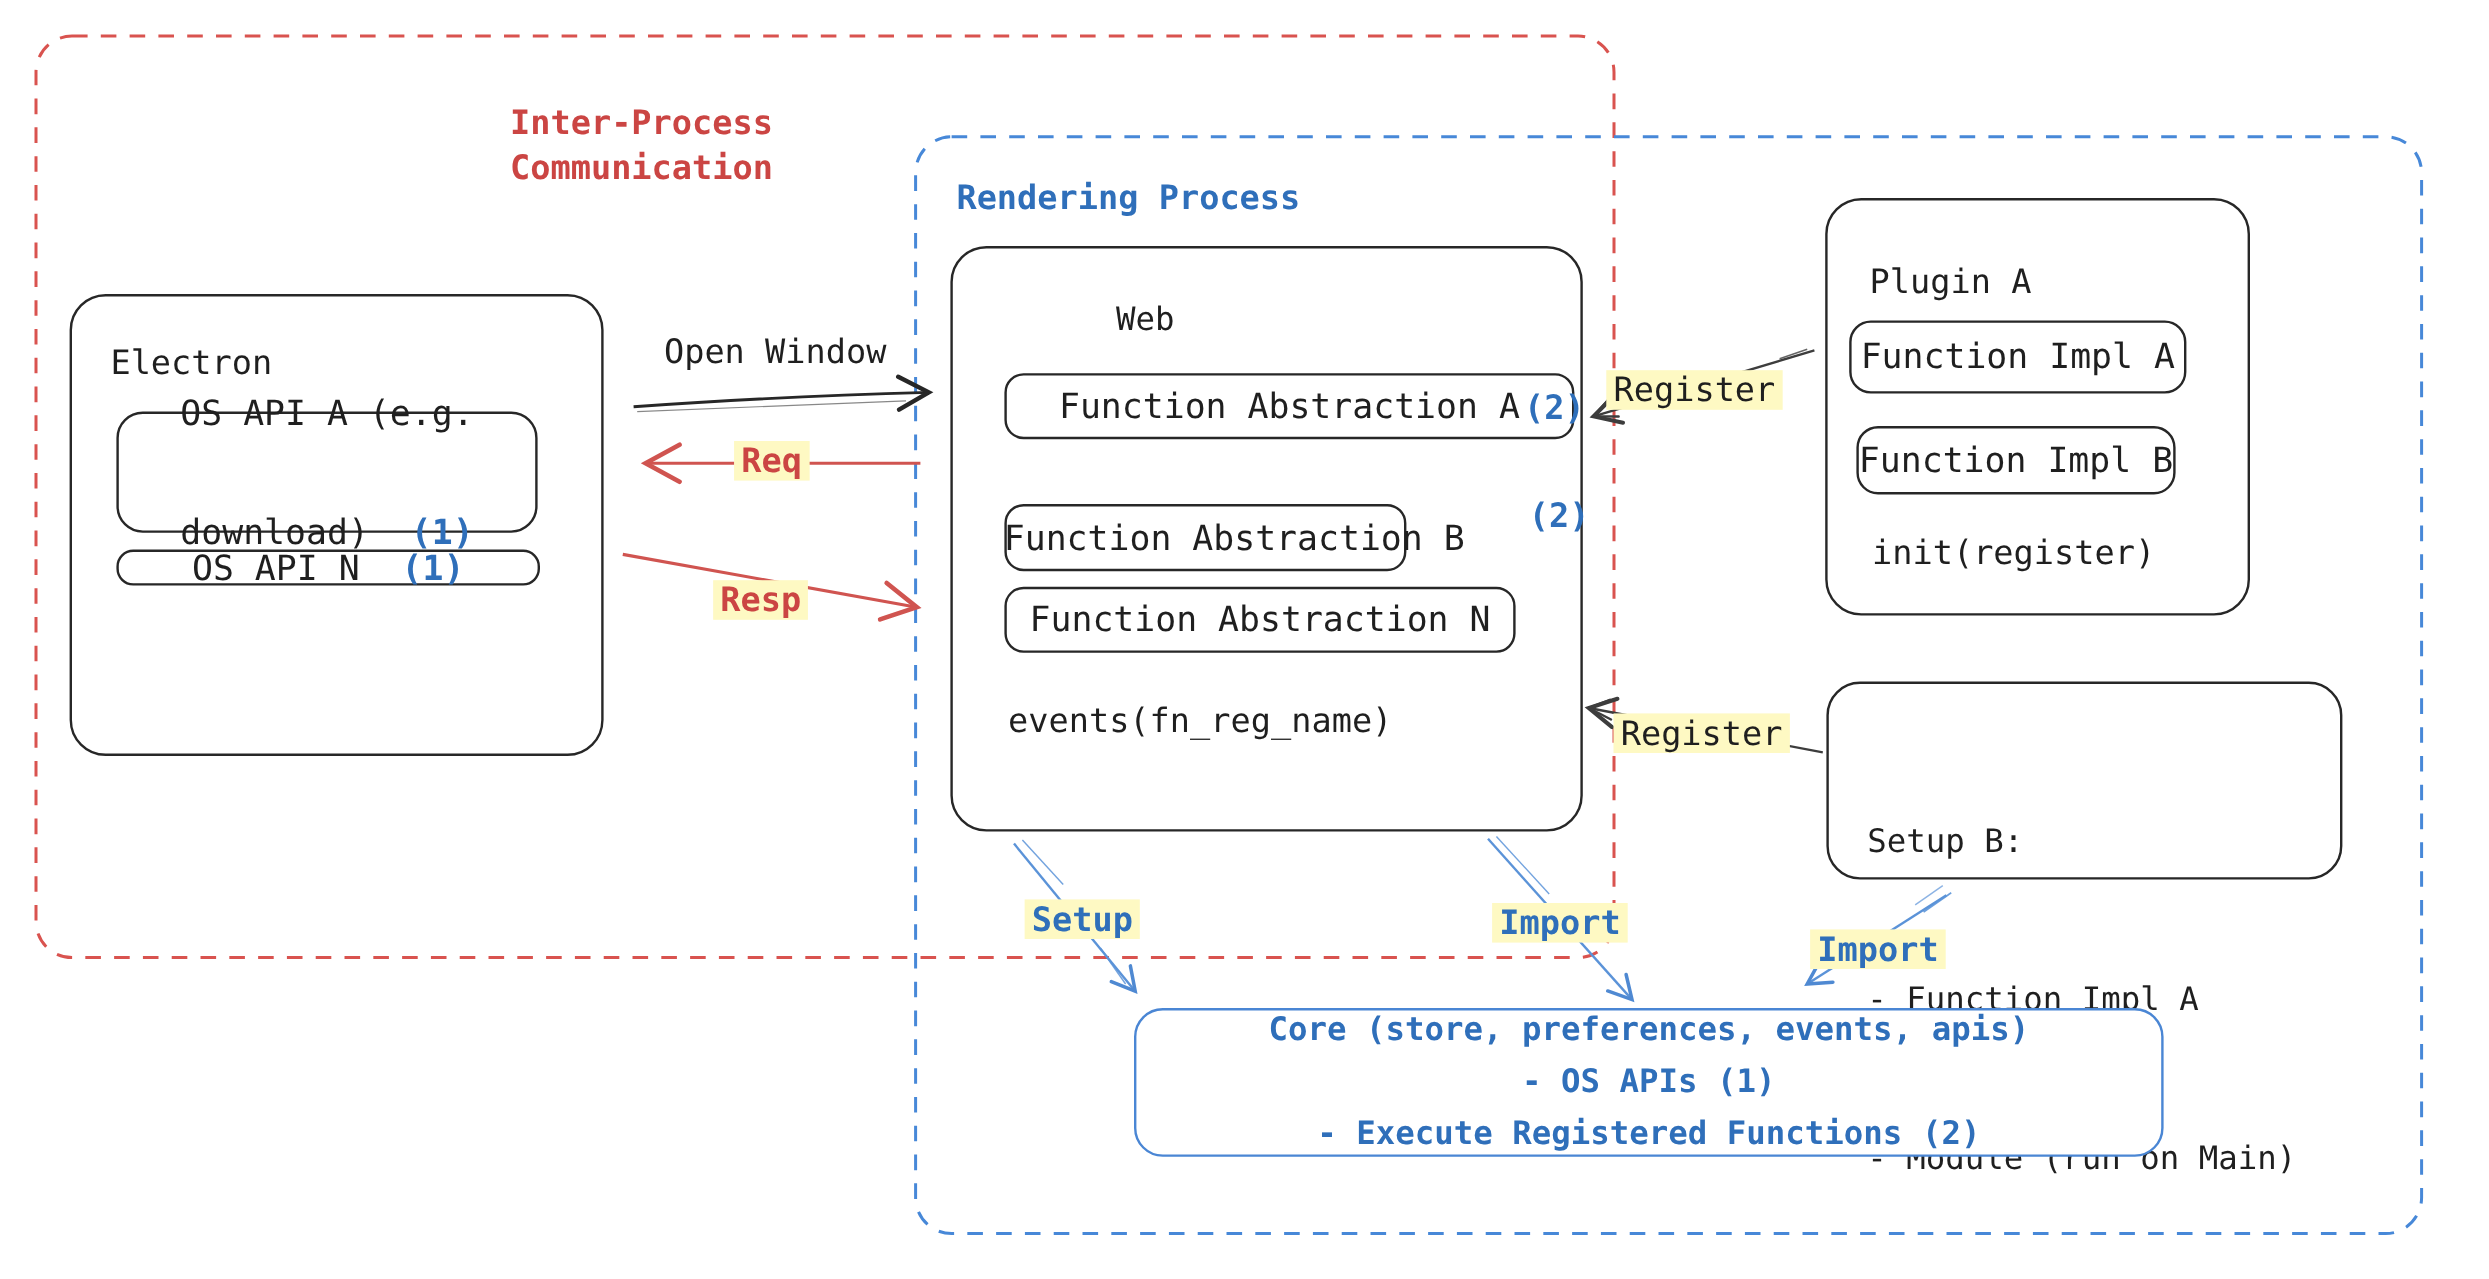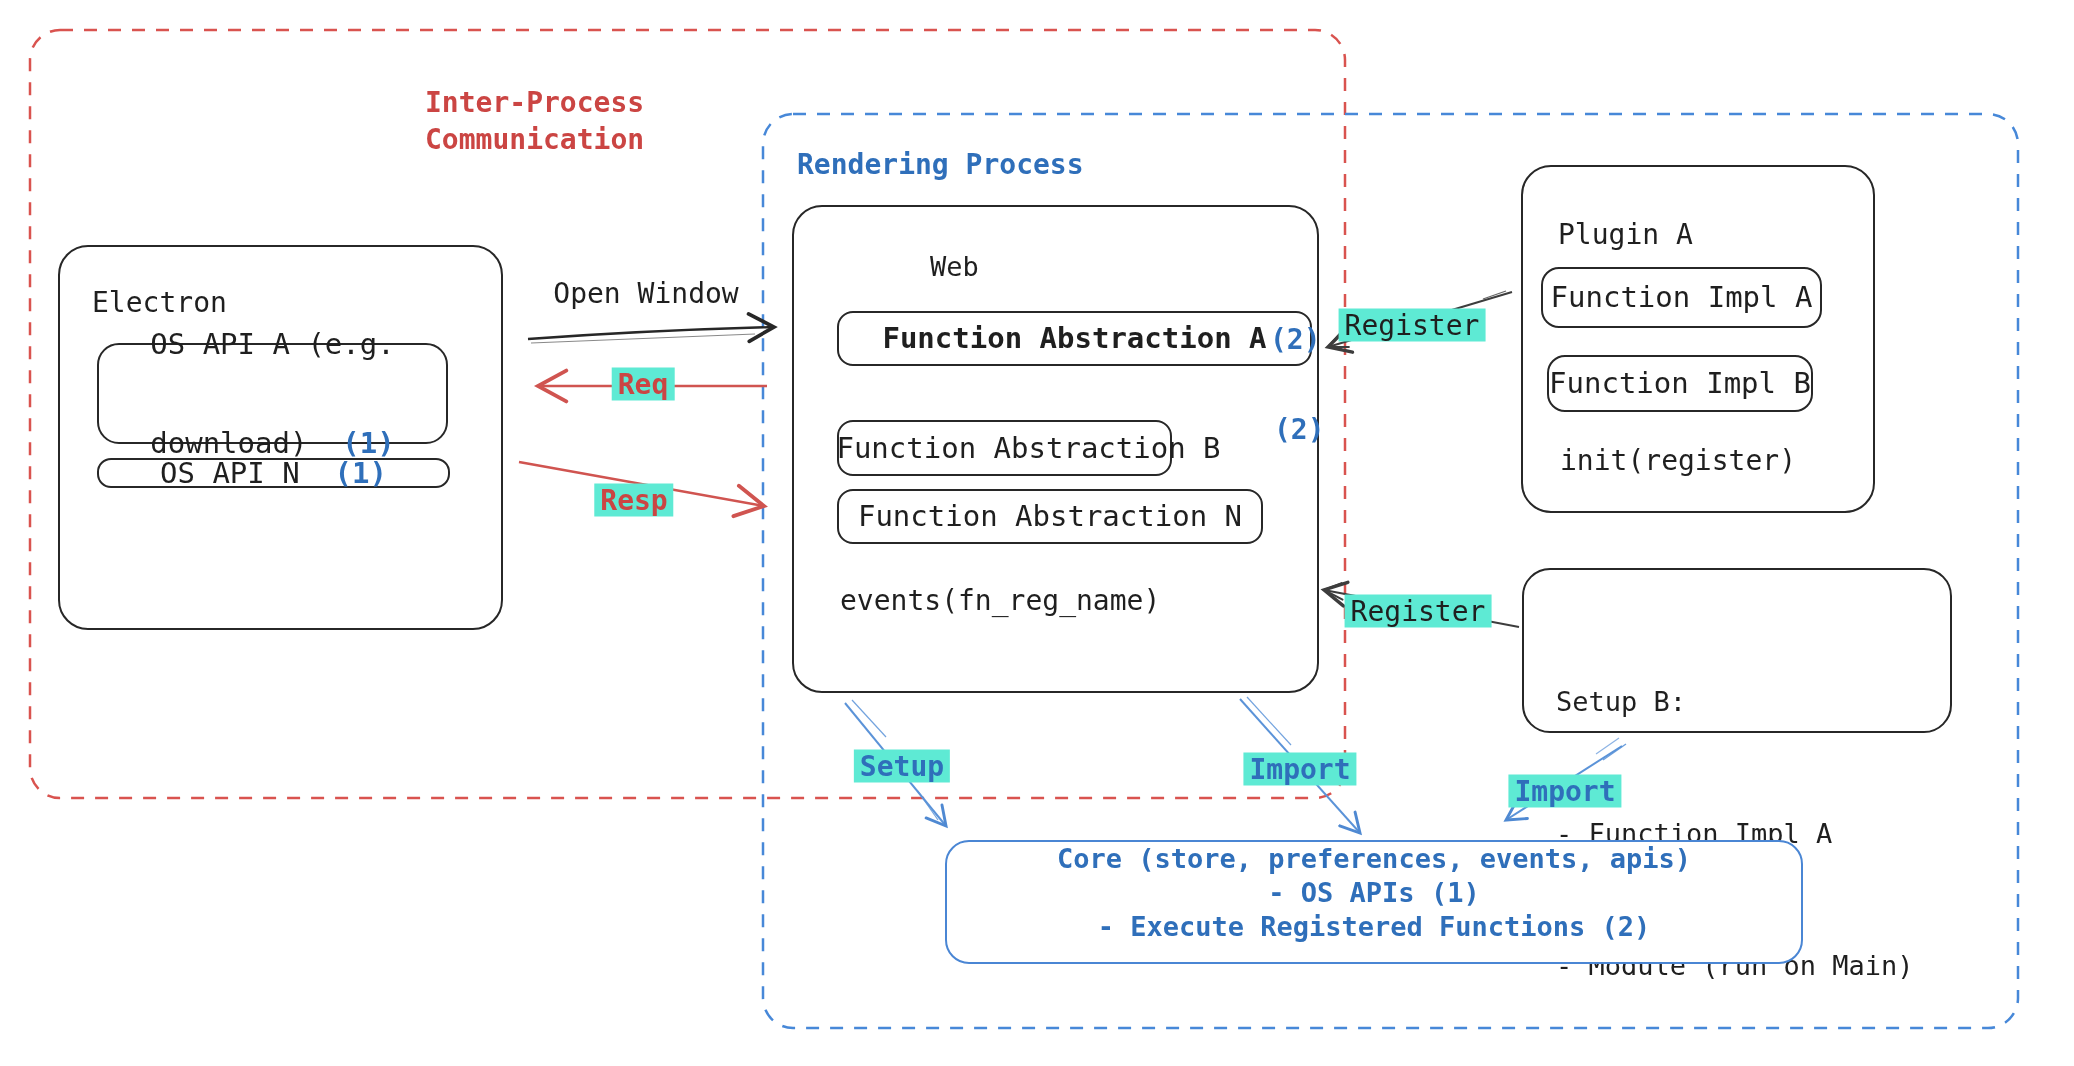--- a/index.html
+++ b/index.html
@@ -9,26 +9,26 @@
   }
   .box{position:absolute;border:2.5px solid #272727;border-radius:30px;background:#fff;box-sizing:border-box;z-index:1;}
   .ibox{position:absolute;border:2px solid #272727;border-radius:16px;background:#fff;box-sizing:border-box;
         display:flex;align-items:center;justify-content:center;text-align:center;
         font-size:29px;line-height:33px;z-index:3;white-space:pre;}
   .lbl{position:absolute;font-size:27px;line-height:34px;white-space:pre;z-index:3;}
   .big{font-size:28px;}
   .red{color:#cb4543;font-weight:bold;}
   .blue{color:#2f6fba;font-weight:bold;}
   .bluebadge{color:#2f6fba;font-weight:bold;}
-  .conn{position:absolute;transform:translate(-50%,-50%);background:#5eead4;padding:0 6px;
+  .conn{position:absolute;transform:translate(-50%,-50%);background:#fef9c3;padding:0 6px;
         font-size:28px;white-space:pre;z-index:4;}
   .pre{white-space:pre-line;}
   #arrows{position:absolute;left:0;top:0;z-index:2;pointer-events:none;}
   .corebox{position:absolute;border:2px solid #4a86d4;border-radius:24px;background:#fff;box-sizing:border-box;
-        display:flex;flex-direction:column;align-items:center;justify-content:flex-start;text-align:center;z-index:3;
+        display:flex;flex-direction:column;align-items:center;justify-content:space-between;text-align:center;z-index:3;
         font-size:27px;line-height:34px;}
 </style>
 </head>
 <body>
 
 <div id="canvas">
 
   <svg id="arrows" width="2074" height="1066" viewBox="0 0 2074 1066">
     <defs>
       <marker id="vBlack" viewBox="0 0 14 14" refX="12" refY="7" markerWidth="32" markerHeight="32" markerUnits="userSpaceOnUse" orient="auto-start-reverse">
@@ -103,21 +103,21 @@
     </div>
   </div>
 
   <div class="ibox" style="left:97px;top:458px;width:353px;height:30px;border-radius:14px;">
     <span>OS API N</span><span>  </span><span class="bluebadge">(1)</span>
   </div>
 
   <div class="box" style="left:792px;top:205px;width:527px;height:488px;"></div>
   <div class="lbl" style="left:930px;top:250px;">Web</div>
 
-  <div class="ibox" style="left:837px;top:311px;width:475px;height:55px;font-weight:bold;">
+  <div class="ibox" style="left:837px;top:311px;width:475px;height:55px;">
     <span>Function Abstraction A</span>
   </div>
   <div class="lbl bluebadge big" style="left:1270px;top:323px;">(2)</div>
 
   <div class="ibox" style="left:837px;top:420px;width:335px;height:56px;padding-left:48px;">
     <span>Function Abstraction B</span>
   </div>
   <div class="lbl bluebadge big" style="left:1274px;top:413px;">(2)</div>
 
   <div class="ibox" style="left:837px;top:489px;width:426px;height:55px;">

